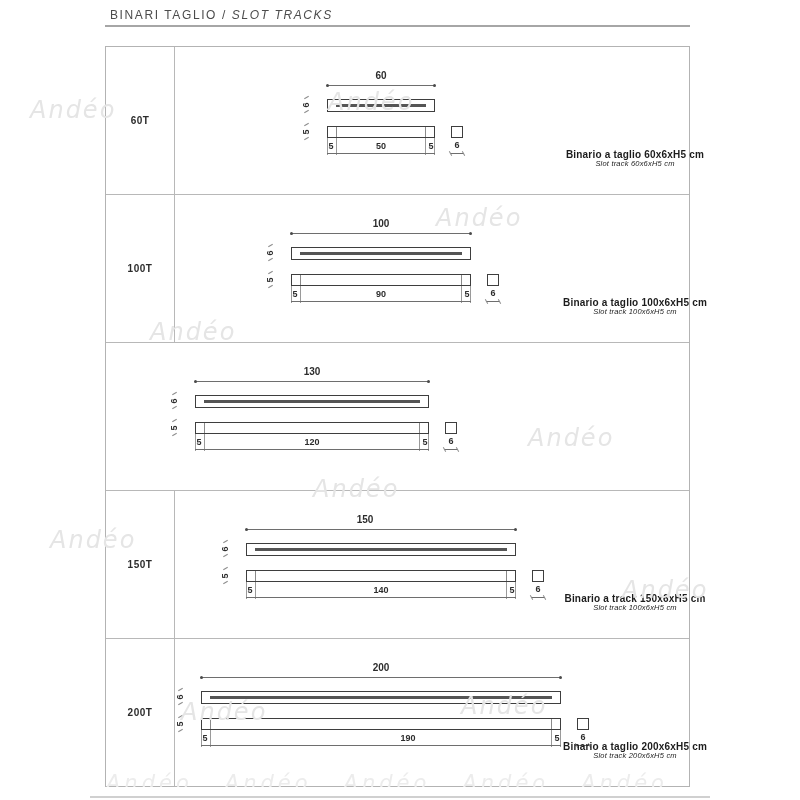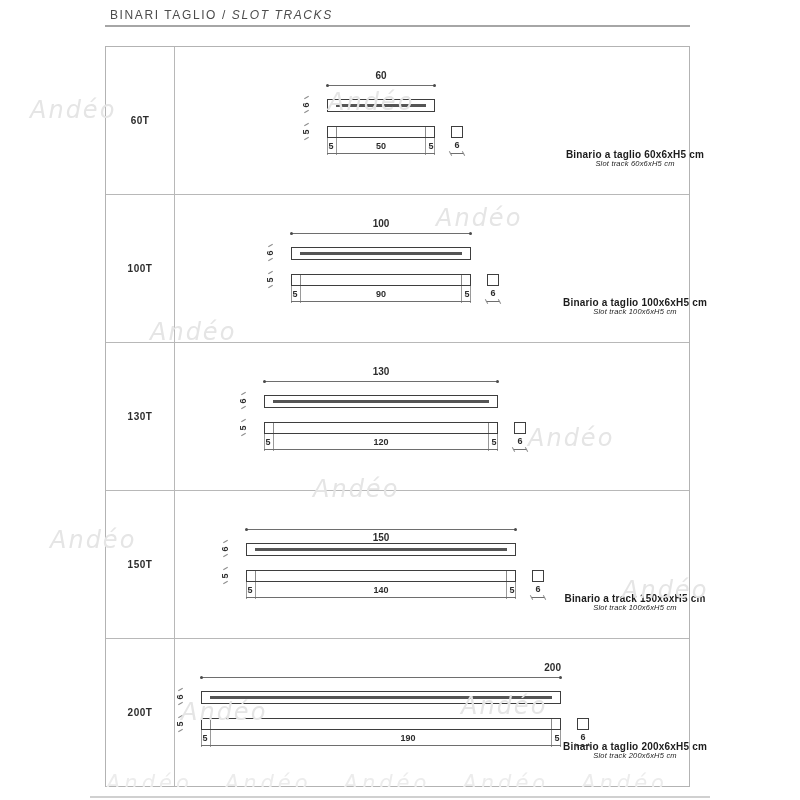--- a/index.html
+++ b/index.html
@@ -168,23 +168,20 @@
           <i class="tr"></i>
         </div>
       <div class="g product-label">
         <div class="p-it">Binario a taglio 100x6xH5 cm</div>
         <div class="p-en">Slot track 100x6xH5 cm</div>
       </div>
     </div>
   </div>
 
   <div class="row">
-    <div class="code-cell">
-      <span class="code">130T</span>
-    </div>
     <div class="draw-cell">
       <div class="g dim-text total-label" style="left: 89px; width: 234px; top: 24px;">130</div>
       <div class="g dimline total-line" style="left: 89px; width: 234px; top: 38px;">
           <i class="dot l"></i>
           <i class="dot r"></i>
         </div>
       <div class="g top-view" style="left: 89px; width: 234px; top: 52px; height: 13px;">
         <div class="slot"></div>
       </div>
       <div class="g rot width-dim" style="left: 59px; top: 51px;">6</div>
@@ -208,21 +205,21 @@
           <i class="tr"></i>
         </div>
     </div>
   </div>
 
   <div class="row">
     <div class="code-cell">
       <span class="code">150T</span>
     </div>
     <div class="draw-cell">
-      <div class="g dim-text total-label" style="left: 71px; width: 270px; top: 24px; margin-top: 18px;">150</div>
+      <div class="g dim-text total-label" style="left: 55px; width: 270px; top: 24px;">150</div>
       <div class="g dimline total-line" style="left: 71px; width: 270px; top: 38px;">
           <i class="dot l"></i>
           <i class="dot r"></i>
         </div>
       <div class="g top-view" style="left: 71px; width: 270px; top: 52px; height: 13px;">
         <div class="slot"></div>
       </div>
       <div class="g rot width-dim" style="left: 41px; top: 51px;">6</div>
       <div class="g side-view" style="left: 71px; width: 270px; top: 79px; height: 12px;">
           <i class="inner-l"></i>
@@ -248,21 +245,21 @@
         <div class="p-en">Slot track 100x6xH5 cm</div>
       </div>
     </div>
   </div>
 
   <div class="row">
     <div class="code-cell">
       <span class="code">200T</span>
     </div>
     <div class="draw-cell">
-      <div class="g dim-text total-label" style="left: 26px; width: 360px; top: 24px; text-align: right;">200</div>
+      <div class="g dim-text total-label" style="left: 26px; width: 360px; top: 24px;">200</div>
       <div class="g dimline total-line" style="left: 26px; width: 360px; top: 38px;">
           <i class="dot l"></i>
           <i class="dot r"></i>
         </div>
       <div class="g top-view" style="left: 26px; width: 360px; top: 52px; height: 13px;">
         <div class="slot"></div>
       </div>
       <div class="g rot width-dim" style="left: -4px; top: 51px;">6</div>
       <div class="g side-view" style="left: 26px; width: 360px; top: 79px; height: 12px;">
           <i class="inner-l"></i>

